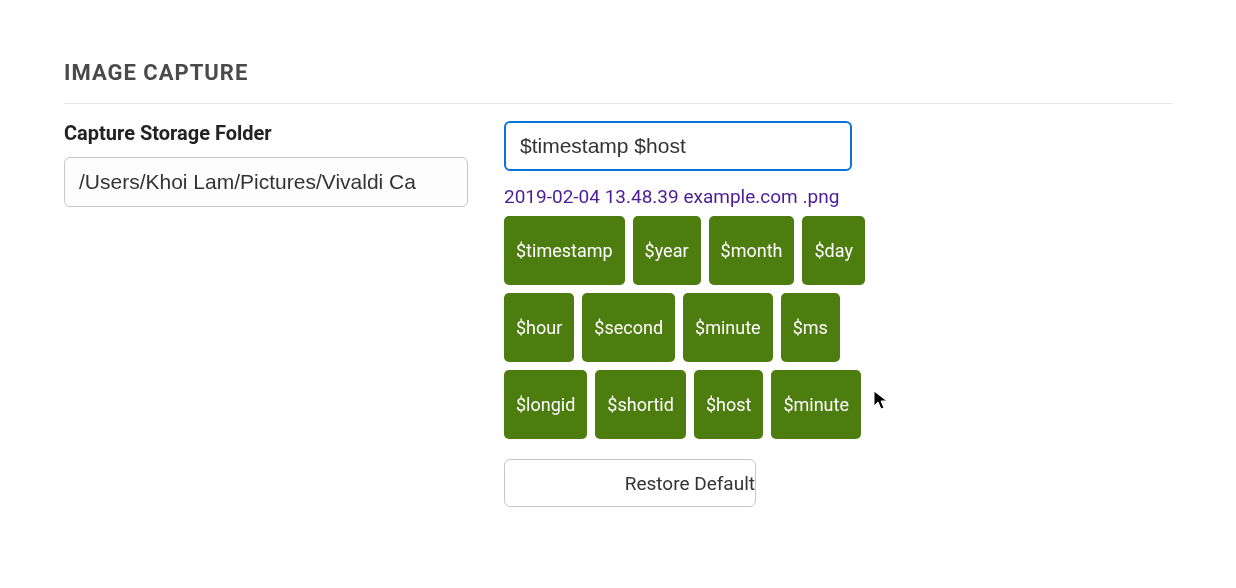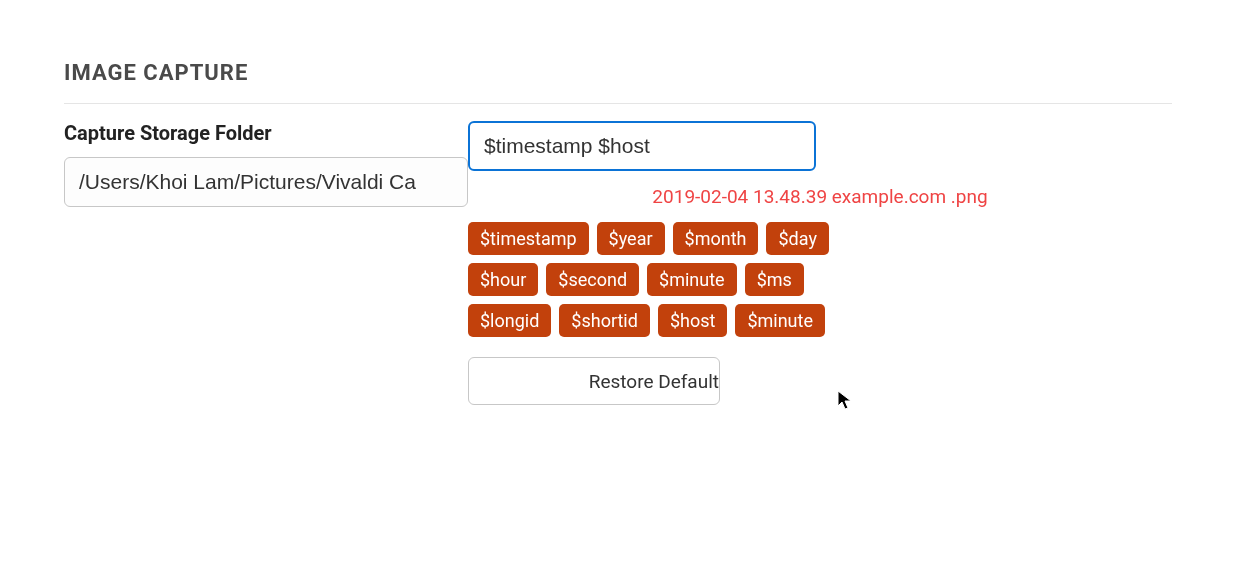--- a/index.html
+++ b/index.html
@@ -18,20 +18,21 @@
       font-weight: 700;
       letter-spacing: 1px;
       color: #4a4a4a;
       text-transform: uppercase;
       padding-bottom: 18px;
       border-bottom: 1px solid #e5e5e5;
       margin-bottom: 17px;
     }
     .columns {
       display: flex;
+      gap: 36px;
     }
     .col {
       display: flex;
       flex-direction: column;
     }
     .col-left {
       width: 404px;
       flex-shrink: 0;
     }
     .col-right {
@@ -56,38 +57,37 @@
     }
     .text-input.focused {
       border: 2px solid #0b73d6;
       background: #fff;
     }
     .template-input-wrap {
       width: 348px;
     }
     .preview-text {
       font-size: 19px;
-      color: #ef4444;
+      color: #4c1d95;
       margin-top: 14px;
-      margin-bottom: 14px;
-      text-align: center;
+      margin-bottom: 8px;
     }
     .tag-row {
       display: flex;
       flex-wrap: wrap;
       gap: 8px;
       max-width: 410px;
       margin-bottom: 10px;
     }
     .tag-btn {
-      background: #c2410c;
+      background: #4d7c0f;
       color: #fff;
       border: none;
       border-radius: 5px;
-      padding: 6px 12px;
+      padding: 24px 12px;
       font-size: 18px;
       cursor: pointer;
       font-family: inherit;
     }
     .restore-btn {
       margin-top: 10px;
       width: 252px;
       height: 48px;
       background: #fff;
       border: 1px solid #c7c7c7;

